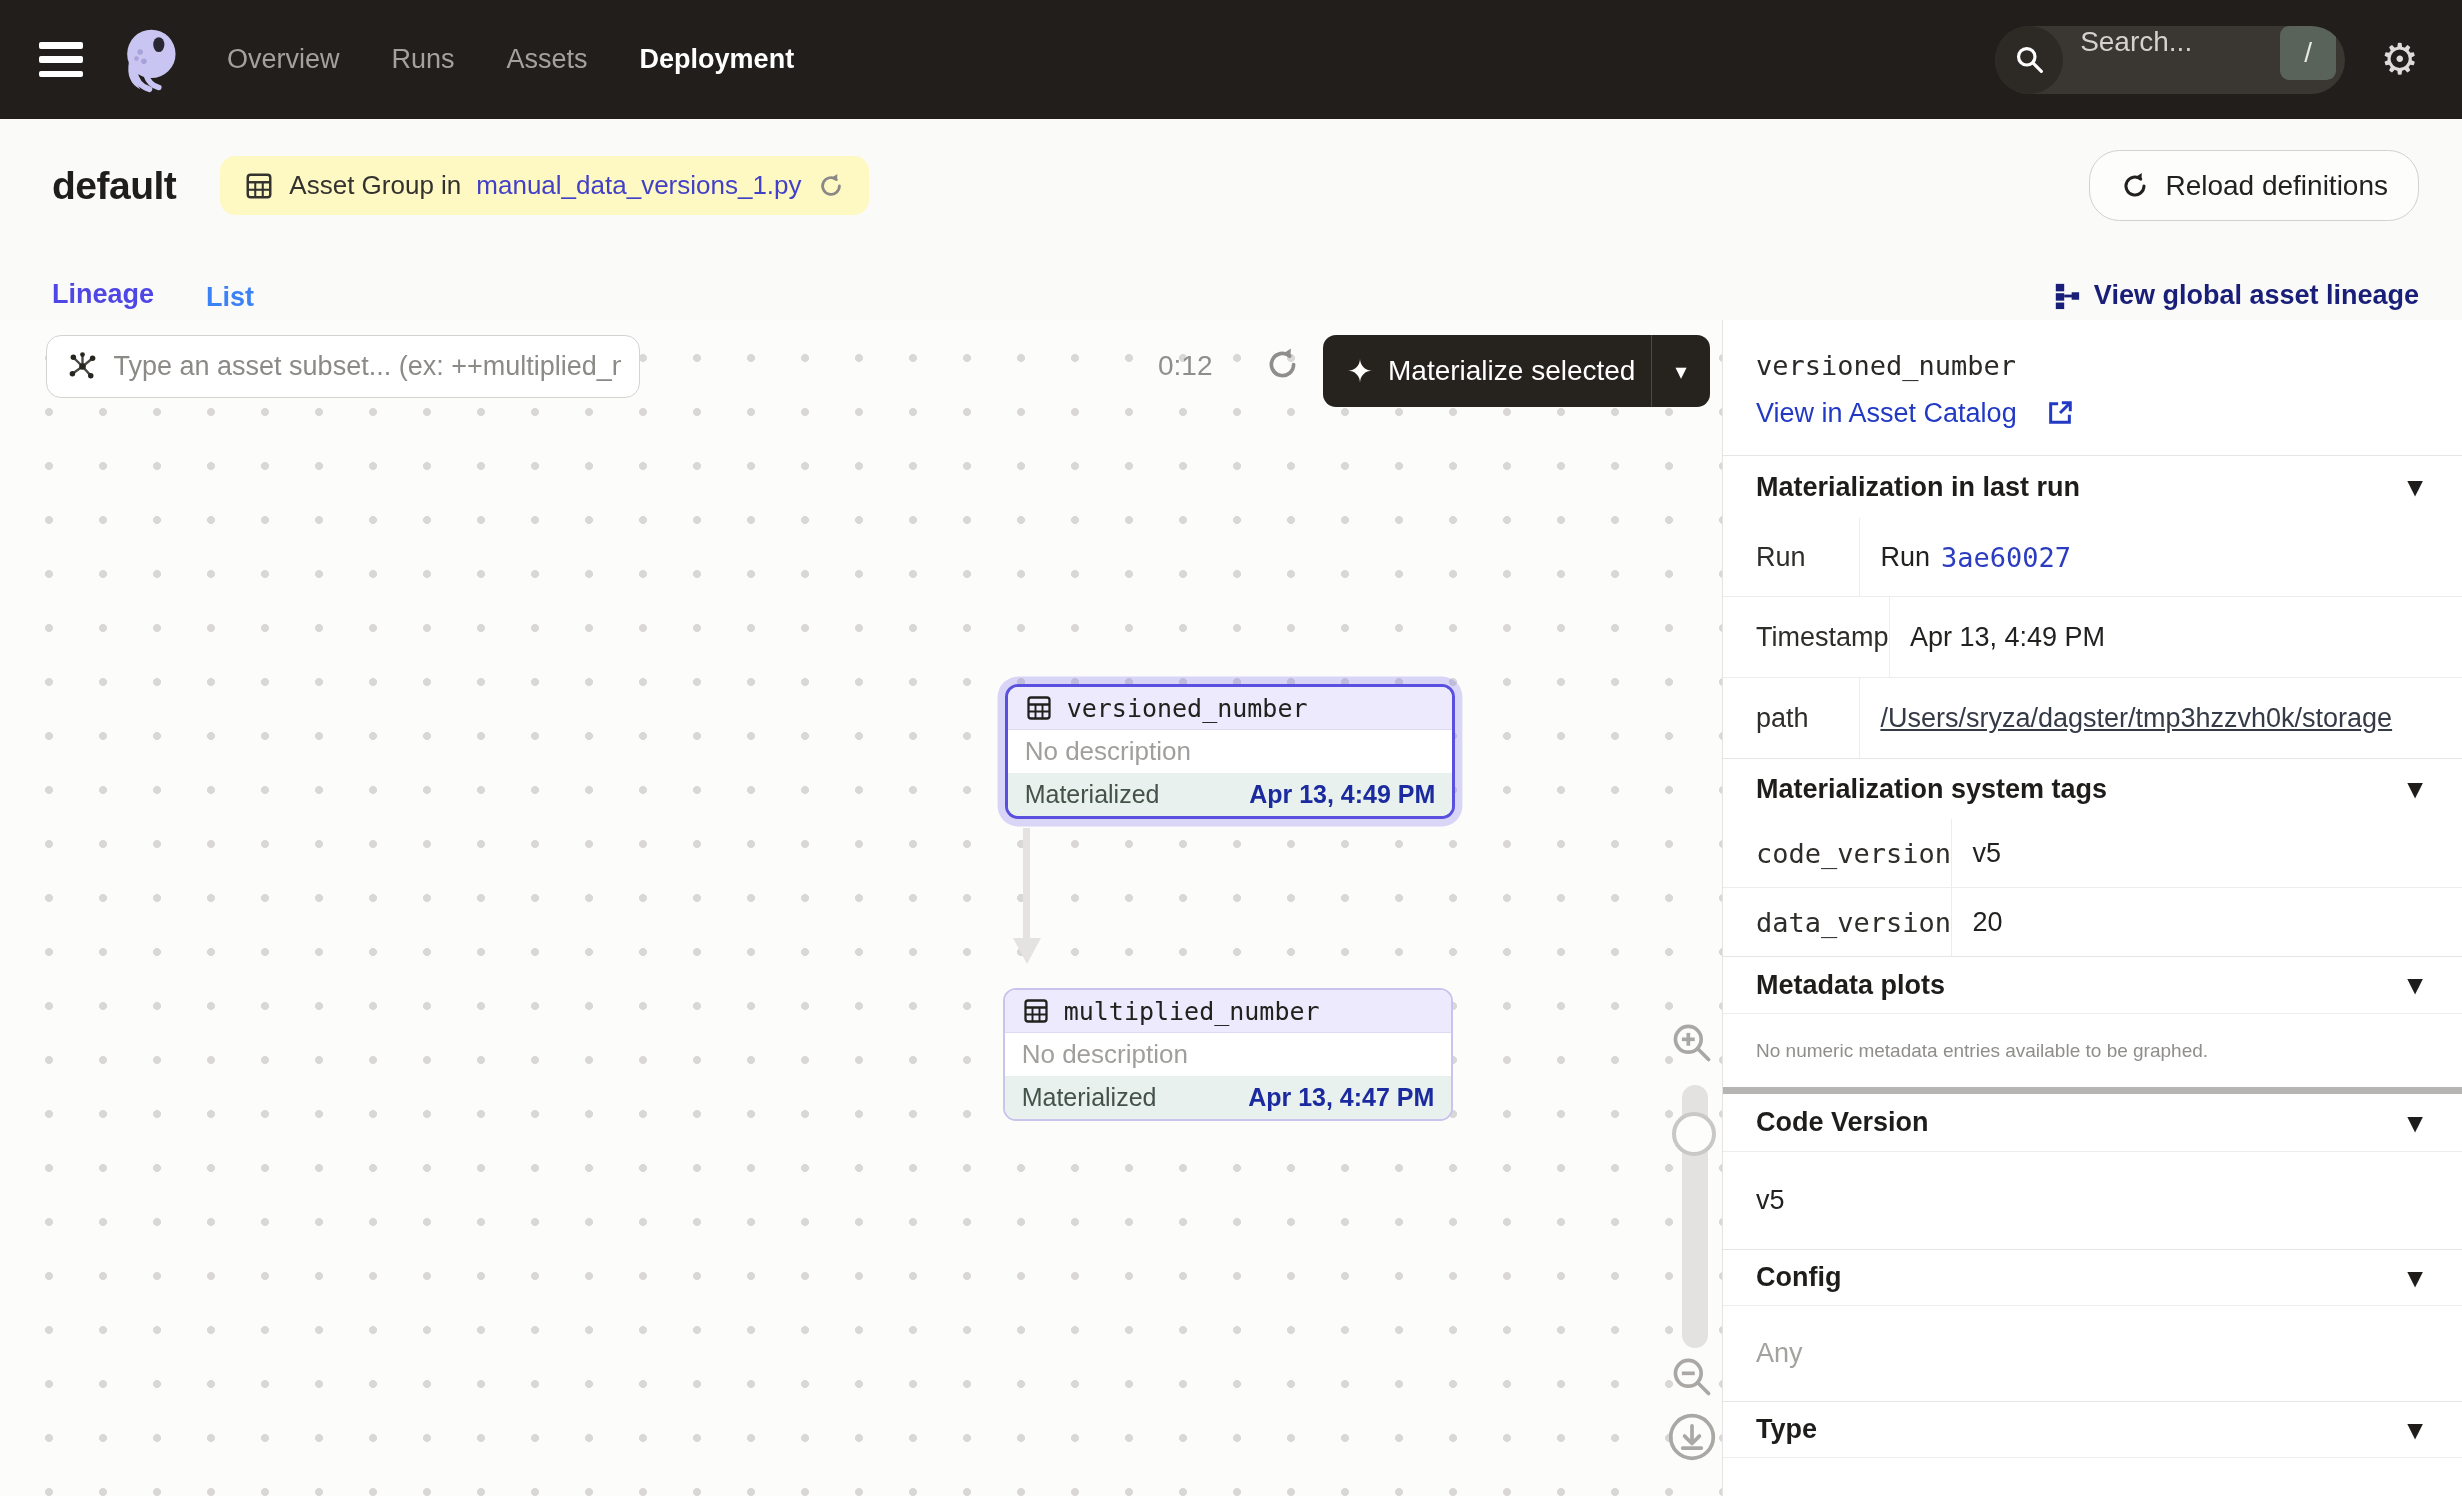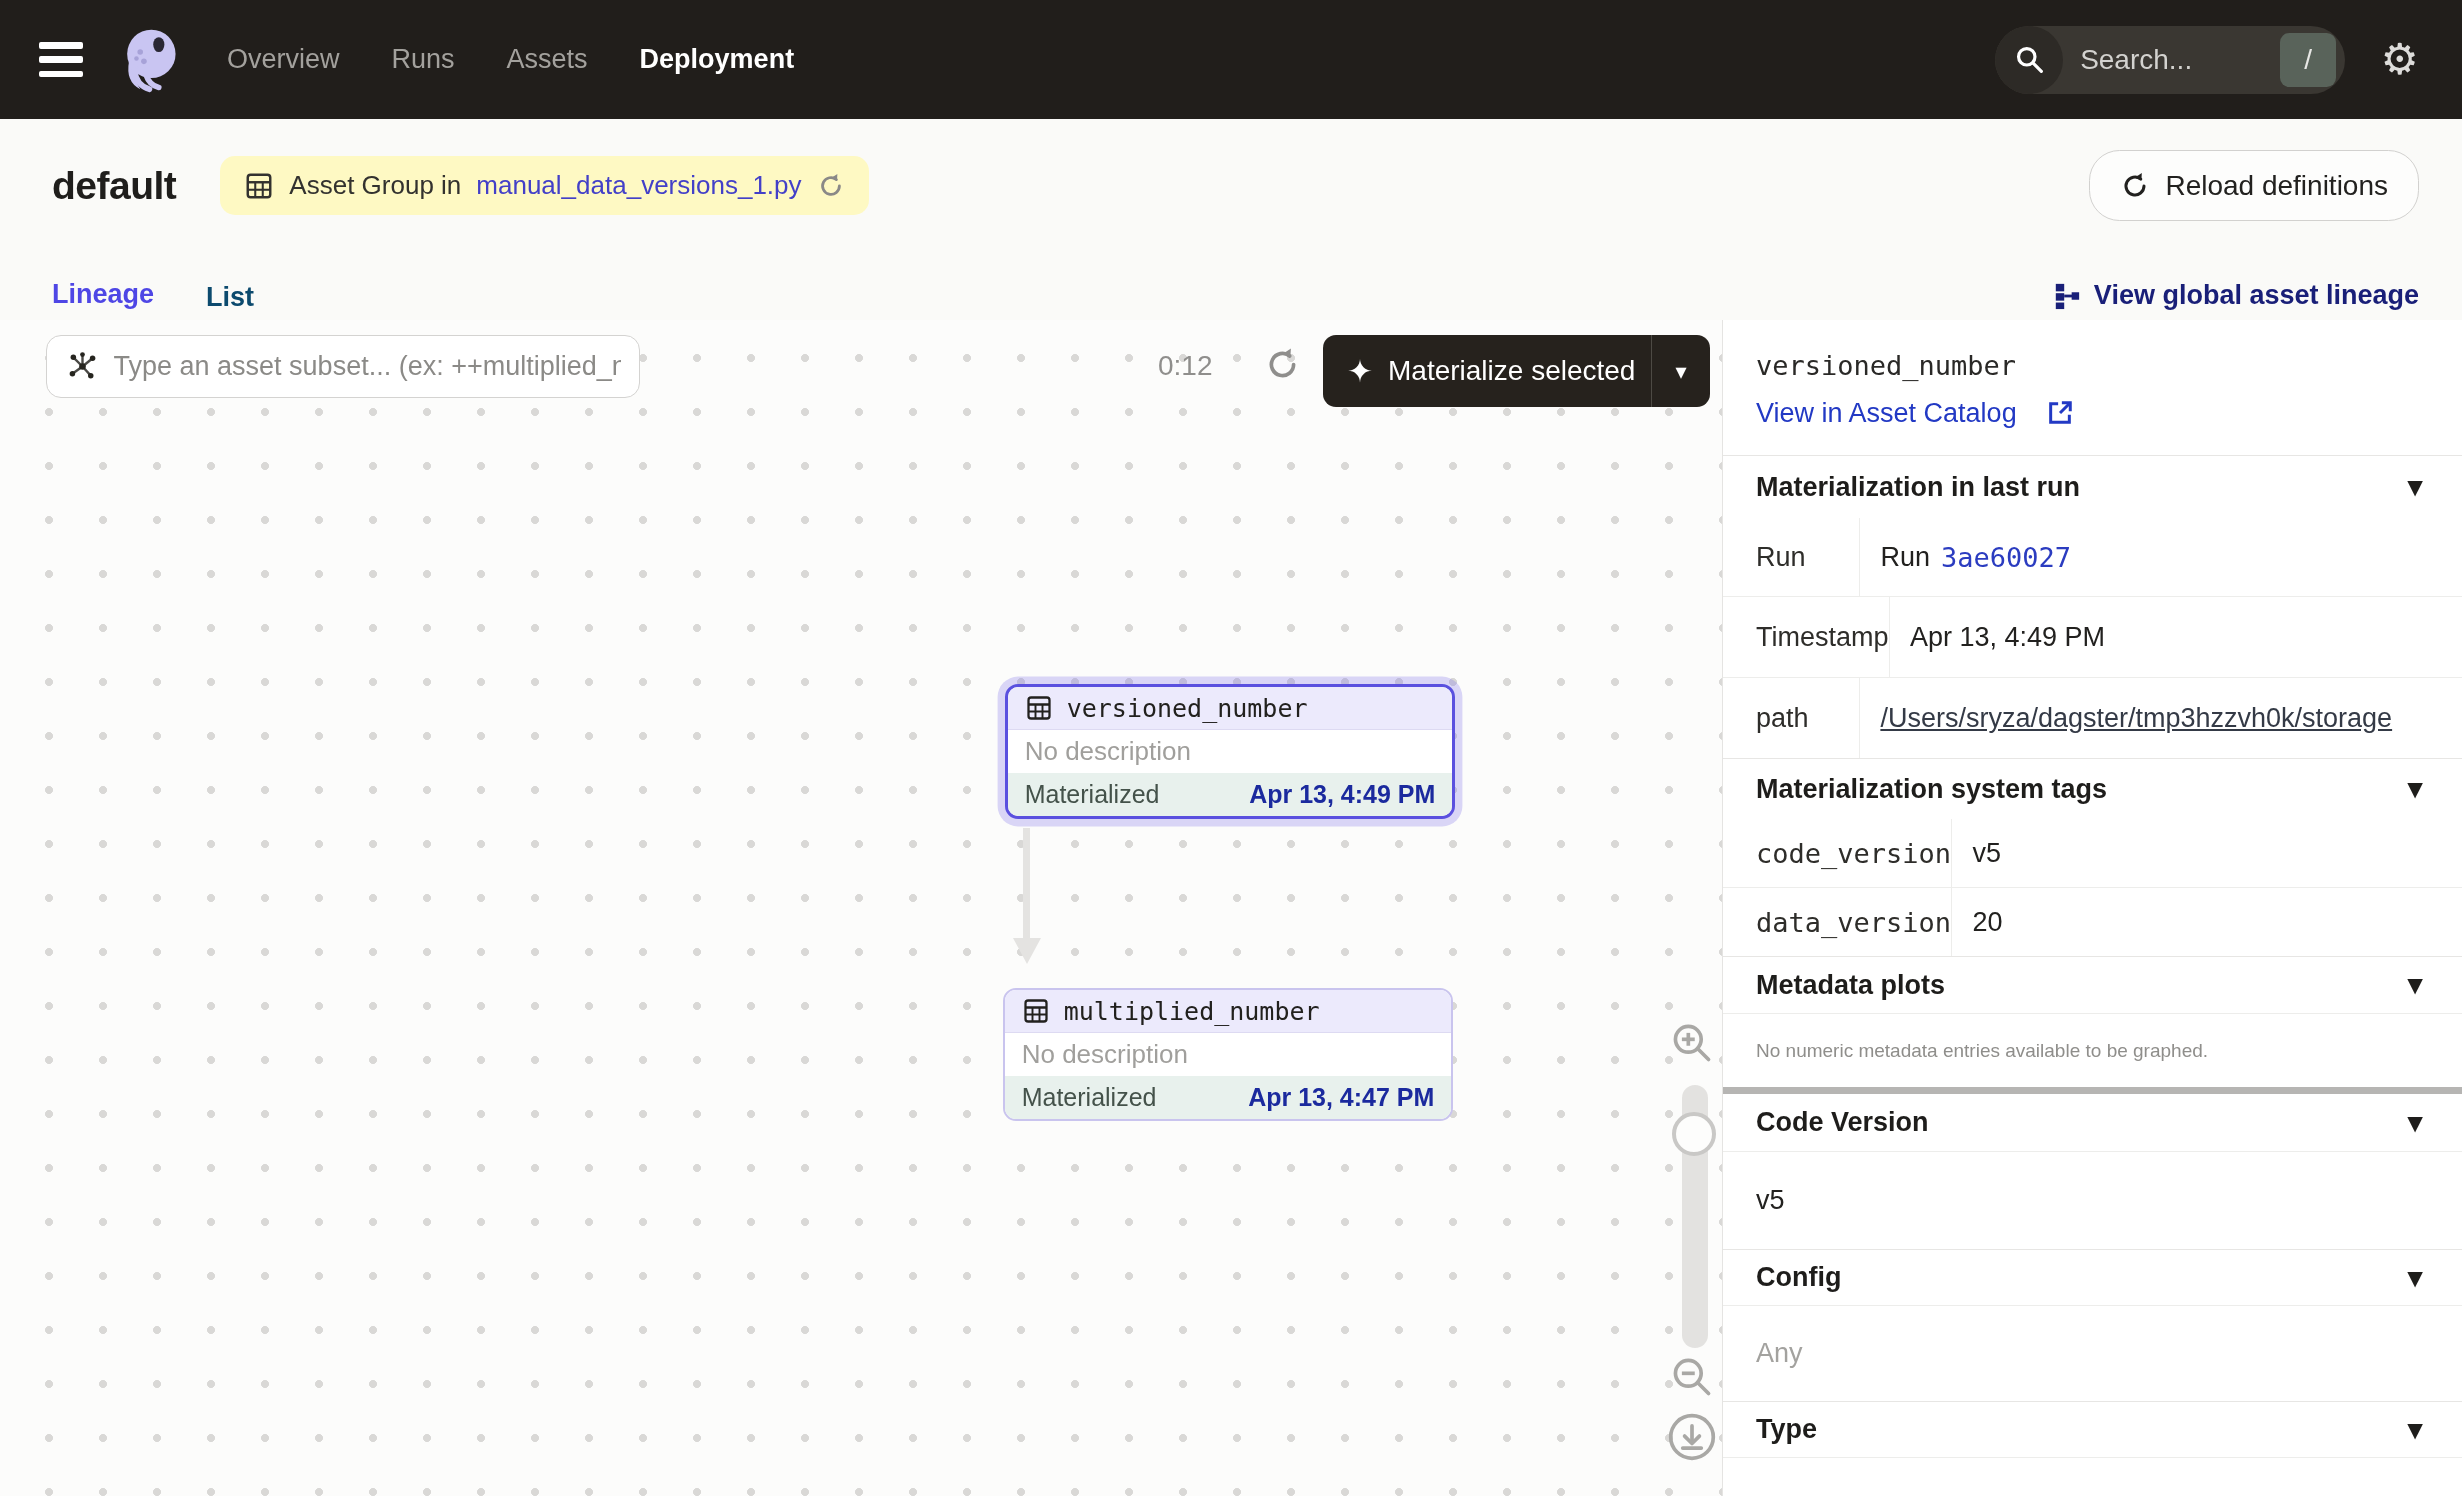--- a/index.html
+++ b/index.html
@@ -9,35 +9,35 @@
   .mono { font-family:"DejaVu Sans Mono","Liberation Mono",monospace; }
 
   
   .topnav { height:119px; background:#211e1b; display:flex; align-items:center; padding:0 43px 0 39px; }
   .hamburger { width:44px; height:35px; display:flex; flex-direction:column; justify-content:space-between; cursor:pointer; }
   .hamburger span { display:block; height:6.5px; background:#ffffff; border-radius:1.9px; }
   .logo { width:67px; height:67px; margin-left:33px; }
   .nav-items { display:flex; gap:52px; margin-left:44px; font-size:27px; color:#a3a19d; }
   .nav-item { cursor:pointer; }
   .nav-item.active { color:#ffffff; font-weight:700;text-align:right; }
-  .searchbox { margin-left:auto; width:350px; height:68px; border-radius:34px; background:#3a3732; display:flex; align-items:center; overflow:hidden; }
+  .searchbox { margin-left:auto; width:350px; height:68px; border-radius:34px; background:#3a3732; display:flex; overflow:hidden; }
   .search-circle { width:68px; height:68px; border-radius:50%; background:#2d2a26; display:flex; align-items:center; justify-content:center; flex:0 0 auto; }
   .search-ph { margin-left:16.7px; font-size:28px; color:#d3d2cf; flex:1; }
   .kbd { width:56px; height:54px; margin-right:9.3px; border-radius:9.3px; background:#59635a; color:#e8e8e6; font-size:28px; display:flex; align-items:center; justify-content:center; }
   .gear { margin-left:35px; font-size:43px; color:#dddcda; cursor:pointer; line-height:1; }
 
   
   .header-band { height:201px; background:#fafaf8; display:flex; flex-direction:column;gap:45px; }
   .title-row { display:flex; align-items:center; margin:31px 43px 0 52px; }
   .page-title { font-size:39px; font-weight:700; letter-spacing:-0.5px; }
   .group-pill { margin-left:44px; height:59px; border-radius:15px; background:#fef9c3; display:flex; align-items:center; gap:15px; padding:0 24px; font-size:26px; color:#33322f; }
   .group-pill a { color:#4340c8; text-decoration:none; cursor:pointer; }
   .reload-btn { margin-left:auto; height:71px; border-radius:30.5px; border:1.9px solid #d2d1cf; background:#fdfdfc; display:flex; align-items:center; gap:15px; padding:0 30px; font-size:28px; color:#22211f; cursor:pointer; }
   .tabs-row { flex:1; display:flex; align-items:flex-end; padding:0 43px 0 52px; border-bottom:1.9px solid #e5e4e2; margin-top:13px; }
-  .tab { font-size:27px; font-weight:700; padding-bottom:18.5px; cursor:pointer; color:#0c4a6e; }
+  .tab { font-size:27px; font-weight:700; padding-bottom:18.5px; cursor:pointer; color:#3b82f6; }
   .tab + .tab { margin-left:52px; }
   .tab.active { color:#4e46e5; border-bottom:5.6px solid #4e46e5; margin-bottom:-1.9px; }
   .global-lineage { margin-left:auto; display:flex; align-items:center; gap:13px; font-size:27px; font-weight:600; color:#191f78; padding-bottom:20.4px; cursor:pointer; }
 
   
   .main { position:relative; height:1177px; }
   .graph { position:absolute; inset:0 740px 0 0; background:#fcfcfb;
     background-image:radial-gradient(circle,#d9d8d6 3.7px,transparent 4.3px);
     background-size:54px 54px; background-position:22px 11px; overflow:hidden; }
 

